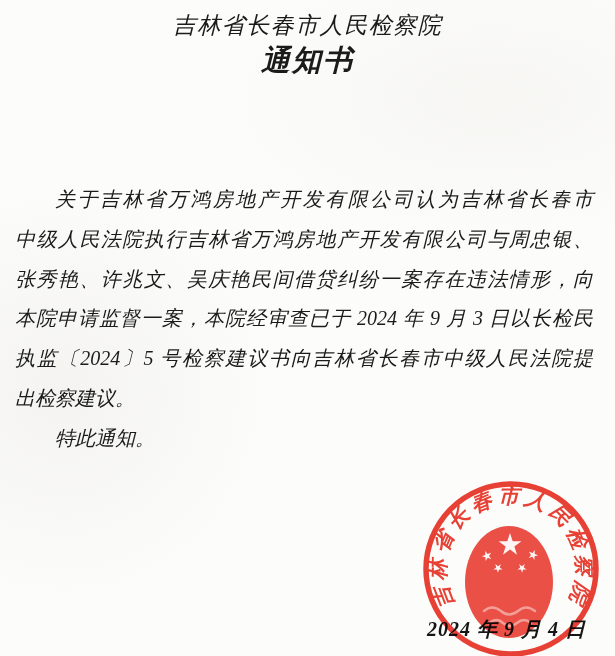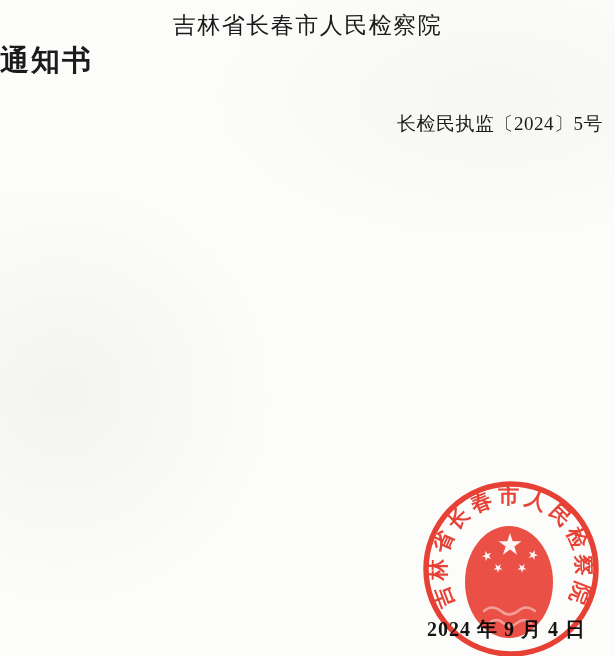--- a/index.html
+++ b/index.html
@@ -3,28 +3,28 @@
 <meta charset="utf-8">
 <style>
   html,body{margin:0;padding:0;background:#e9e9e9;}
   .page{
     position:relative;width:615px;height:656px;margin:0 auto;
     background:
       radial-gradient(ellipse 400px 200px at 80% 15%, rgba(230,228,222,.25), rgba(0,0,0,0) 70%),
       radial-gradient(ellipse 300px 300px at 10% 60%, rgba(225,223,218,.3), rgba(0,0,0,0) 70%),
       #fcfcfa;
     font-family:"Liberation Serif","DejaVu Serif",serif;
-    color:#1b1b1b;overflow:hidden;
+    color:#1b1b1b;overflow:hidden;font-style:italic;
   }
   .org-title{
     position:absolute;top:10px;left:0;width:100%;text-align:center;
     font-size:23px;letter-spacing:1.5px;font-weight:500;
   }
   .doc-title{
-    position:absolute;top:41px;left:0;width:100%;text-align:left;
+    position:absolute;top:41px;left:0;width:100%;text-align:center;
     font-size:29px;font-weight:bold;letter-spacing:2px;
   }
   .doc-number{
     position:absolute;top:111px;right:12px;
     font-size:19px;letter-spacing:.5px;
   }
   .body-text{
     position:absolute;top:180px;left:15px;width:578px;
     font-size:20px;
   }
@@ -58,22 +58,30 @@
 </style>
 </head>
 <body>
 
 <div class="page">
 
   <div class="org-title">吉林省长春市人民检察院</div>
 
   <div class="doc-title">通知书</div>
 
-  <div class="doc-number">长检民执监〔2024〕5号</div>
 
+  <div class="body-text">
+      <div class="line indent justify">关于吉林省万鸿房地产开发有限公司认为吉林省长春市</div>
+      <div class="line justify">中级人民法院执行吉林省万鸿房地产开发有限公司与周忠银、</div>
+      <div class="line justify">张秀艳、许兆文、吴庆艳民间借贷纠纷一案存在违法情形，向</div>
+      <div class="line justify">本院申请监督一案，本院经审查已于 2024 年 9 月 3 日以长检民</div>
+      <div class="line justify">执监〔2024〕5 号检察建议书向吉林省长春市中级人民法院提</div>
+      <div class="line">出检察建议。</div>
+      <div class="line indent">特此通知。</div>
+    </div>
 
   <svg class="seal" viewBox="0 0 190 179" xmlns="http://www.w3.org/2000/svg">
     <defs>
       <path id="sealArc" d="M 43 132.7 A 66 66 0 1 1 147 132.7" fill="none"></path>
       <polygon id="star" points="0,-10 2.25,-3.09 9.51,-3.09 3.63,1.18 5.88,8.09 0,3.82 -5.88,8.09 -3.63,1.18 -9.51,-3.09 -2.25,-3.09"></polygon>
     </defs>
 
     <circle class="seal-ring" cx="95" cy="92" r="85"></circle>
 
     <g>

